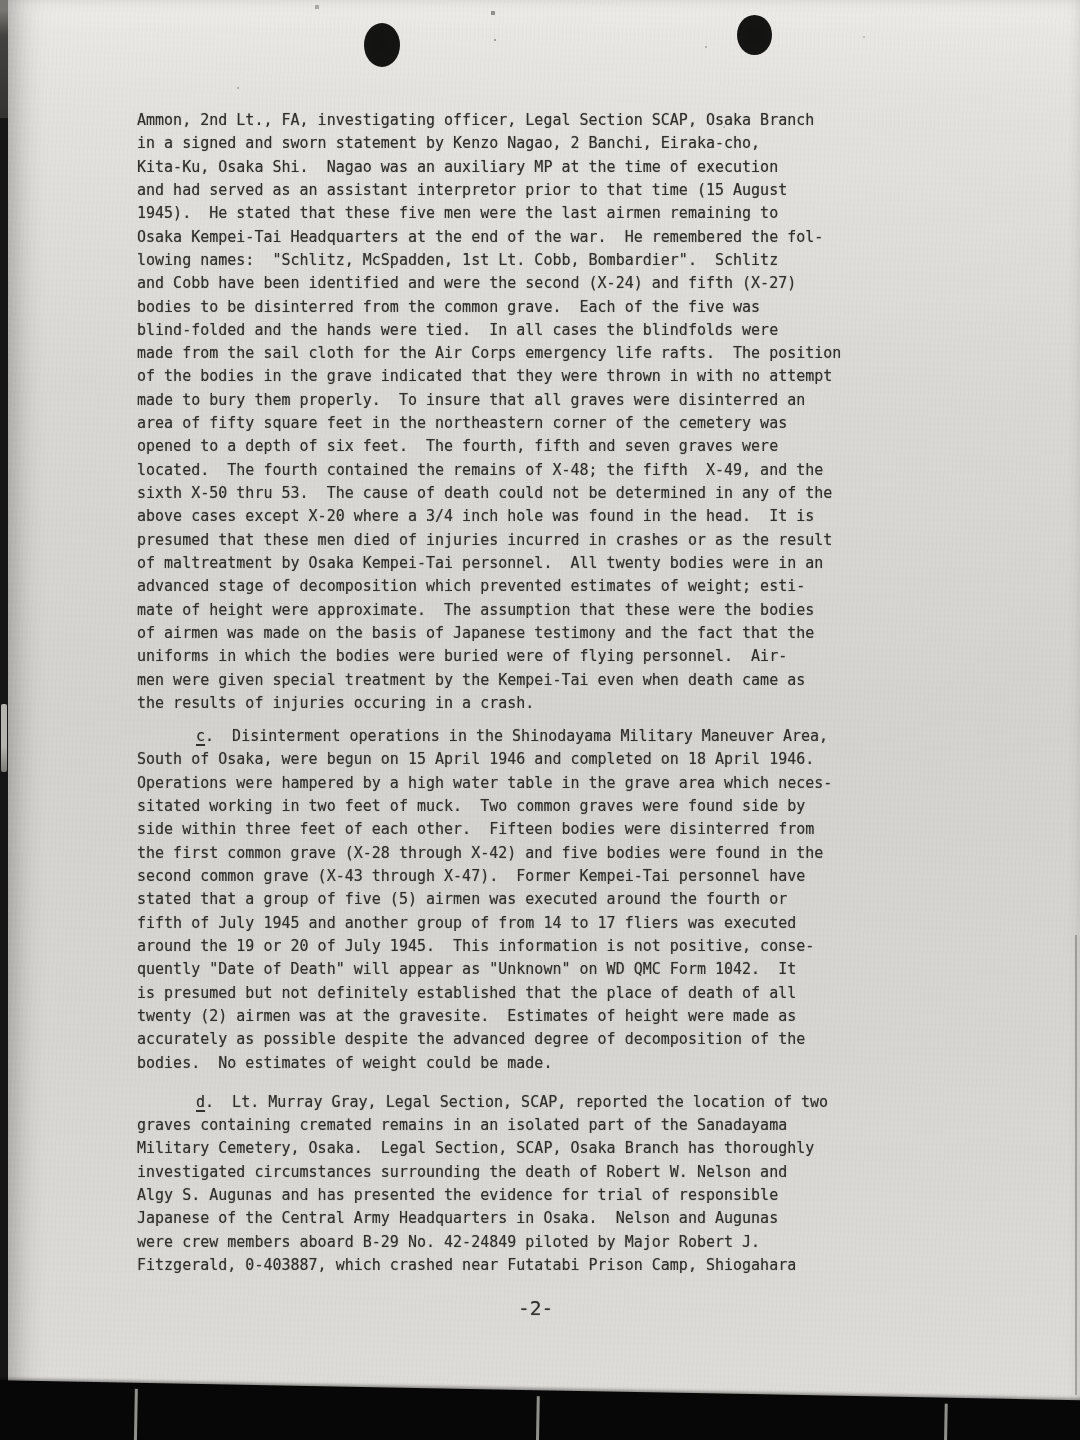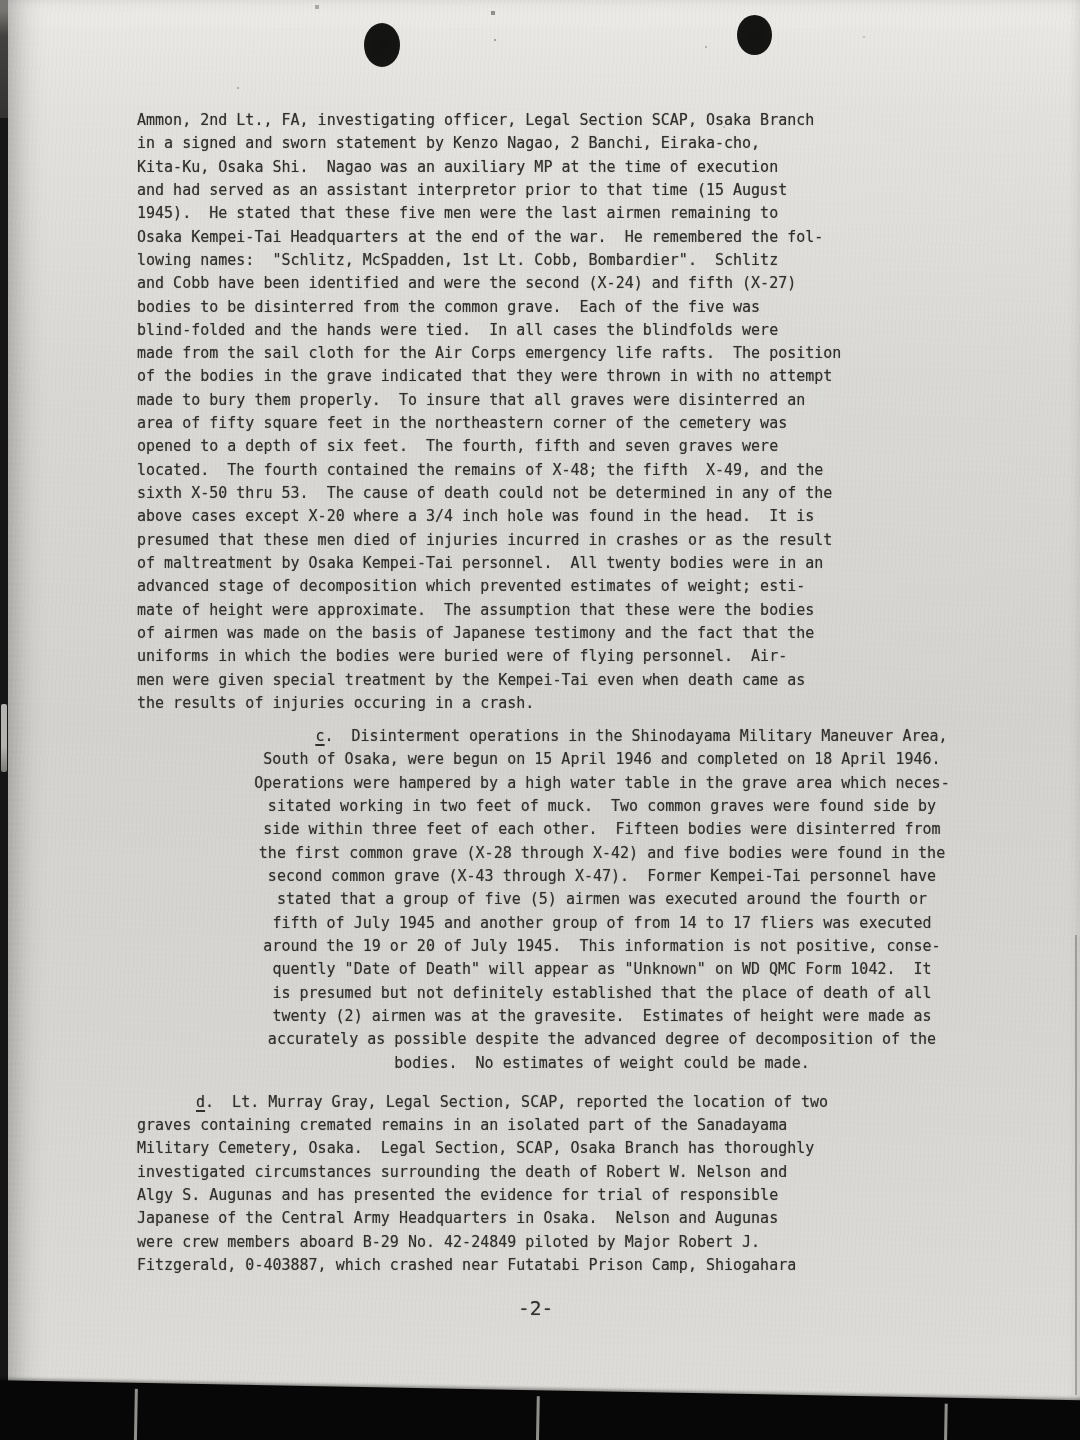--- a/index.html
+++ b/index.html
@@ -68,21 +68,21 @@
     width: 930px;
     font-family: "DejaVu Sans Mono", monospace;
     font-size: 15px;
     line-height: 23.32px;
     color: #34322e;
     text-shadow: 0 0 1px rgba(52,50,46,0.55);
     filter: blur(0.3px) contrast(1.02);
   }
   .para { white-space: pre; margin: 0; }
   .para.indented { text-indent: 59px; }
-  .para-c { margin-top: 10px; text-align: center; }
+  .para-c { margin-top: 10px; }
   .para-d { margin-top: 16px; }
   .plabel u {
     text-decoration: underline;
     text-decoration-thickness: 2px;
     text-underline-offset: 3px;
   }
   .page-number {
     position: absolute;
     left: 511px; top: 1297px;
     font-family: "DejaVu Sans Mono", monospace;

